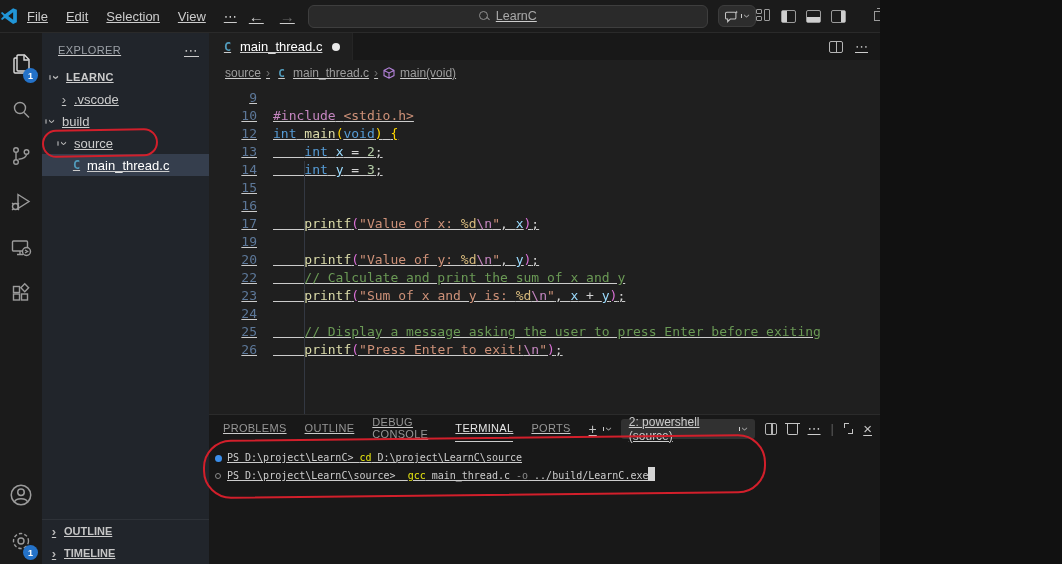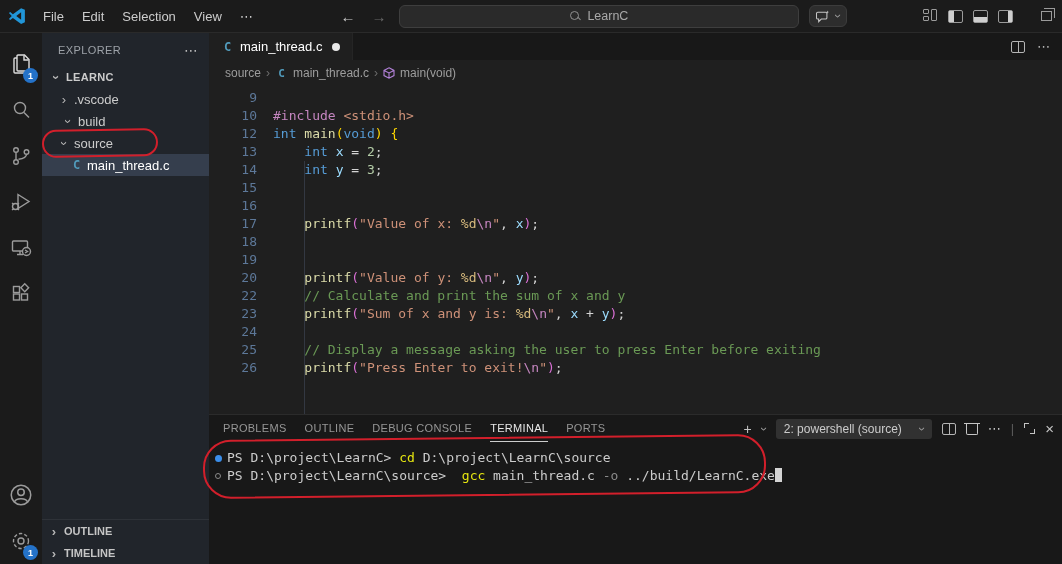--- a/index.html
+++ b/index.html
@@ -1,20 +1,20 @@
 <!DOCTYPE html>
 <html><head>
 <meta charset="utf-8">
 <style>
   * { margin:0; padding:0; box-sizing:border-box; }
   html,body { background:#111; }
   #app {
-    position:relative; width:1062px; height:564px; overflow:hidden;
+    position:relative; width:880px; height:564px; overflow:hidden;
     background:#f0abfc; font-family:"Liberation Sans","DejaVu Sans",sans-serif;
-    color:#cccccc; font-size:13px; user-select:none;
+    color:#cccccc; font-size:13px; user-select:none;text-decoration:underline;
   }
   
   .titlebar { height:33px; background:#1b1b1b; display:flex; align-items:center; border-bottom:1px solid #2a2a2a; }
   .tb-logo { width:34px; display:flex; justify-content:center; }
   .menu-item { padding:0 9px; color:#cccccc; font-size:13px; cursor:default; }
   .tb-center { flex:1; display:flex; align-items:center; justify-content:center; gap:10px; }
   .nav-arrow { font-size:15px; color:#cfcfcf; padding:0 3px; }
   .nav-arrow.dim { color:#6a6a6a; }
   .searchbox { width:400px; height:23px; background:#2a2a2a; border:1px solid #3e3e3e; border-radius:6px;
     display:flex; align-items:center; justify-content:center; gap:6px; color:#a9a9a9; font-size:12.5px; }
@@ -81,21 +81,21 @@
   .ptool { font-size:14px; }
   .shell-select { background:#313131; border-radius:3px; height:20px; display:flex; align-items:center; gap:18px; padding:0 8px; font-size:12px; color:#cccccc; }
   .trash { width:12px; height:13px; position:relative; }
   .trash::before { content:""; position:absolute; left:0; right:0; top:2px; bottom:0; border:1.2px solid #c5c5c5; border-top:none; border-radius:0 0 2px 2px; }
   .trash::after { content:""; position:absolute; left:-2px; right:-2px; top:1px; height:1.2px; background:#c5c5c5; }
   .psep { color:#5a5a5a; }
   .maxi { width:11px; height:11px; position:relative; }
   .maxi::before, .maxi::after { content:""; position:absolute; width:4px; height:4px; border:1.2px solid #c5c5c5; }
   .maxi::before { left:0; top:0; border-right:none; border-bottom:none; }
   .maxi::after { right:0; bottom:0; border-left:none; border-top:none; }
-  .terminal { flex:1; padding:7px 0 0 6px; font-family:"DejaVu Sans Mono","Liberation Mono",monospace; font-size:13px; line-height:18px; }
+  .terminal { flex:1; padding:7px 0 0 6px; font-family:"DejaVu Sans Mono","Liberation Mono",monospace; font-size:10px; line-height:18px; }
   .term-line { display:flex; align-items:center; white-space:pre; }
   .t-bullet { width:12px; flex:none; display:flex; align-items:center; }
   .t-bullet i { width:7px; height:7px; border-radius:50%; display:block; }
   .t-bullet .filled { background:#3b8eea; }
   .t-bullet .hollow { border:1.3px solid #8a8a8a; width:6px; height:6px; }
   .cursor-block { display:inline-block; width:7px; height:14px; background:#d4d4d4; vertical-align:-2px; }
   
   .anno { position:absolute; border:2.5px solid #d21f2b; pointer-events:none; }
   .anno-exe { left:42px; top:129px; width:116px; height:28px; border-radius:14px; transform:rotate(-1deg); }
   .anno-term { left:203px; top:437px; width:563px; height:59px; border-radius:28px; transform:rotate(-0.6deg); }
@@ -225,21 +225,21 @@
       </div>
       <div class="tree" id="file-tree">
           <div class="tree-row bold" style="padding-left: 8px;">
             <span class="chev down">›</span>
             <span>LEARNC</span>
           </div>
           <div class="tree-row" style="padding-left: 16px;">
             <span class="chev">›</span>
             <span>.vscode</span>
           </div>
-          <div class="tree-row" style="padding-left: 20px;">
+          <div class="tree-row" style="padding-left: 4px;">
             <span class="chev down">›</span>
             <span>build</span>
           </div>
           <div class="tree-row" style="padding-left: 16px;">
             <span class="chev down">›</span>
             <span>source</span>
           </div>
           <div class="tree-row selected" style="padding-left: 28px;">
             <span class="ficon-c">C</span>
             <span>main_thread.c</span>
@@ -284,21 +284,20 @@
         <div class="indent-guide" style="top:75px; bottom:0;"></div>
         <div id="code-lines">
             <div class="code-line"><span class="gutter">9</span><span class="code-text"></span></div>
             <div class="code-line"><span class="gutter">10</span><span class="code-text"><span style="color: rgb(197, 134, 192);">#include</span><span style="color: rgb(212, 212, 212);"> </span><span style="color: rgb(206, 145, 120);">&lt;stdio.h&gt;</span></span></div>
             <div class="code-line"><span class="gutter">12</span><span class="code-text"><span style="color: rgb(86, 156, 214);">int</span><span style="color: rgb(212, 212, 212);"> </span><span style="color: rgb(220, 220, 170);">main</span><span style="color: rgb(255, 215, 0);">(</span><span style="color: rgb(86, 156, 214);">void</span><span style="color: rgb(255, 215, 0);">)</span><span style="color: rgb(212, 212, 212);"> </span><span style="color: rgb(255, 215, 0);">{</span></span></div>
             <div class="code-line"><span class="gutter">13</span><span class="code-text"><span style="color: rgb(212, 212, 212);">    </span><span style="color: rgb(86, 156, 214);">int</span><span style="color: rgb(212, 212, 212);"> </span><span style="color: rgb(156, 220, 254);">x</span><span style="color: rgb(212, 212, 212);"> = </span><span style="color: rgb(181, 206, 168);">2</span><span style="color: rgb(212, 212, 212);">;</span></span></div>
             <div class="code-line"><span class="gutter">14</span><span class="code-text"><span style="color: rgb(212, 212, 212);">    </span><span style="color: rgb(86, 156, 214);">int</span><span style="color: rgb(212, 212, 212);"> </span><span style="color: rgb(156, 220, 254);">y</span><span style="color: rgb(212, 212, 212);"> = </span><span style="color: rgb(181, 206, 168);">3</span><span style="color: rgb(212, 212, 212);">;</span></span></div>
             <div class="code-line"><span class="gutter">15</span><span class="code-text"></span></div>
             <div class="code-line"><span class="gutter">16</span></div>
             <div class="code-line"><span class="gutter">17</span><span class="code-text"><span style="color: rgb(212, 212, 212);">    </span><span style="color: rgb(220, 220, 170);">printf</span><span style="color: rgb(218, 112, 214);">(</span><span style="color: rgb(206, 145, 120);">"Value of x: </span><span style="color: rgb(215, 186, 125);">%d</span><span style="color: rgb(197, 134, 192);">\n</span><span style="color: rgb(206, 145, 120);">"</span><span style="color: rgb(212, 212, 212);">, </span><span style="color: rgb(156, 220, 254);">x</span><span style="color: rgb(218, 112, 214);">)</span><span style="color: rgb(212, 212, 212);">;</span></span></div>
-            <div class="code-line"><span class="gutter">18</span><span class="code-text"></span></div>
             <div class="code-line"><span class="gutter">19</span></div>
             <div class="code-line"><span class="gutter">20</span><span class="code-text"><span style="color: rgb(212, 212, 212);">    </span><span style="color: rgb(220, 220, 170);">printf</span><span style="color: rgb(218, 112, 214);">(</span><span style="color: rgb(206, 145, 120);">"Value of y: </span><span style="color: rgb(215, 186, 125);">%d</span><span style="color: rgb(197, 134, 192);">\n</span><span style="color: rgb(206, 145, 120);">"</span><span style="color: rgb(212, 212, 212);">, </span><span style="color: rgb(156, 220, 254);">y</span><span style="color: rgb(218, 112, 214);">)</span><span style="color: rgb(212, 212, 212);">;</span></span></div>
             <div class="code-line"><span class="gutter">22</span><span class="code-text"><span style="color: rgb(212, 212, 212);">    </span><span style="color: rgb(106, 153, 85);">// Calculate and print the sum of x and y</span></span></div>
             <div class="code-line"><span class="gutter">23</span><span class="code-text"><span style="color: rgb(212, 212, 212);">    </span><span style="color: rgb(220, 220, 170);">printf</span><span style="color: rgb(218, 112, 214);">(</span><span style="color: rgb(206, 145, 120);">"Sum of x and y is: </span><span style="color: rgb(215, 186, 125);">%d</span><span style="color: rgb(197, 134, 192);">\n</span><span style="color: rgb(206, 145, 120);">"</span><span style="color: rgb(212, 212, 212);">, </span><span style="color: rgb(156, 220, 254);">x</span><span style="color: rgb(212, 212, 212);"> + </span><span style="color: rgb(156, 220, 254);">y</span><span style="color: rgb(218, 112, 214);">)</span><span style="color: rgb(212, 212, 212);">;</span></span></div>
             <div class="code-line"><span class="gutter">24</span><span class="code-text"></span></div>
             <div class="code-line"><span class="gutter">25</span><span class="code-text"><span style="color: rgb(212, 212, 212);">    </span><span style="color: rgb(106, 153, 85); text-align: right;">// Display a message asking the user to press Enter before exiting</span></span></div>
             <div class="code-line"><span class="gutter">26</span><span class="code-text"><span style="color: rgb(212, 212, 212);">    </span><span style="color: rgb(220, 220, 170);">printf</span><span style="color: rgb(218, 112, 214);">(</span><span style="color: rgb(206, 145, 120);">"Press Enter to exit!</span><span style="color: rgb(197, 134, 192);">\n</span><span style="color: rgb(206, 145, 120);">"</span><span style="color: rgb(218, 112, 214);">)</span><span style="color: rgb(212, 212, 212);">;</span></span></div>
           </div>
       </div>
 

